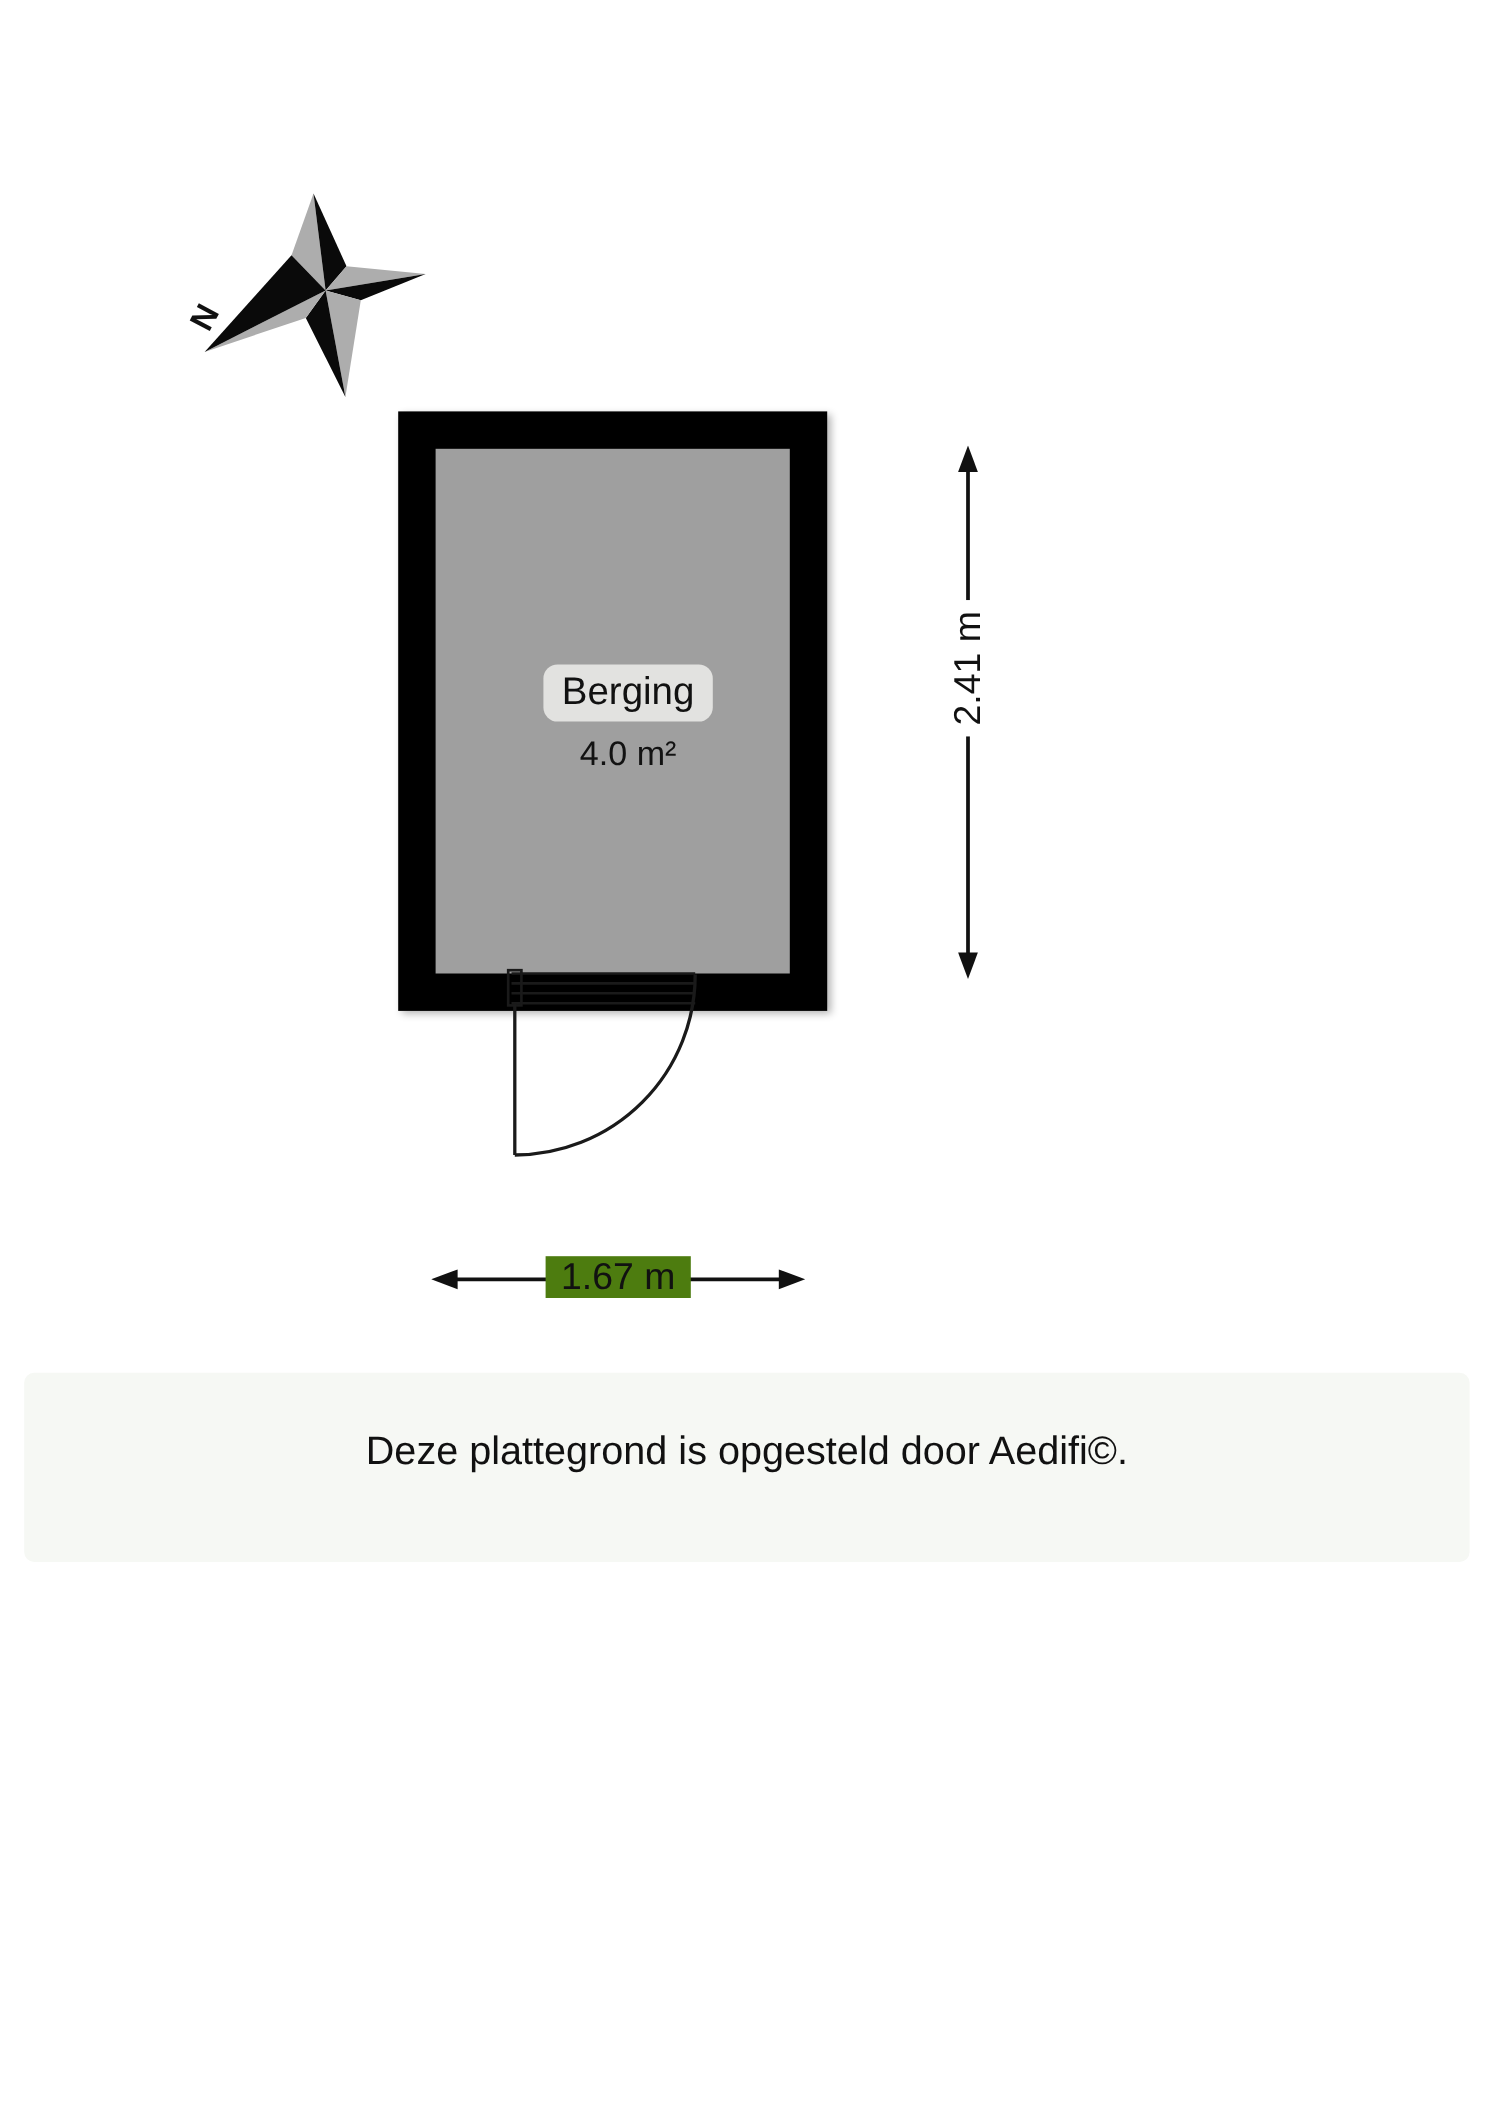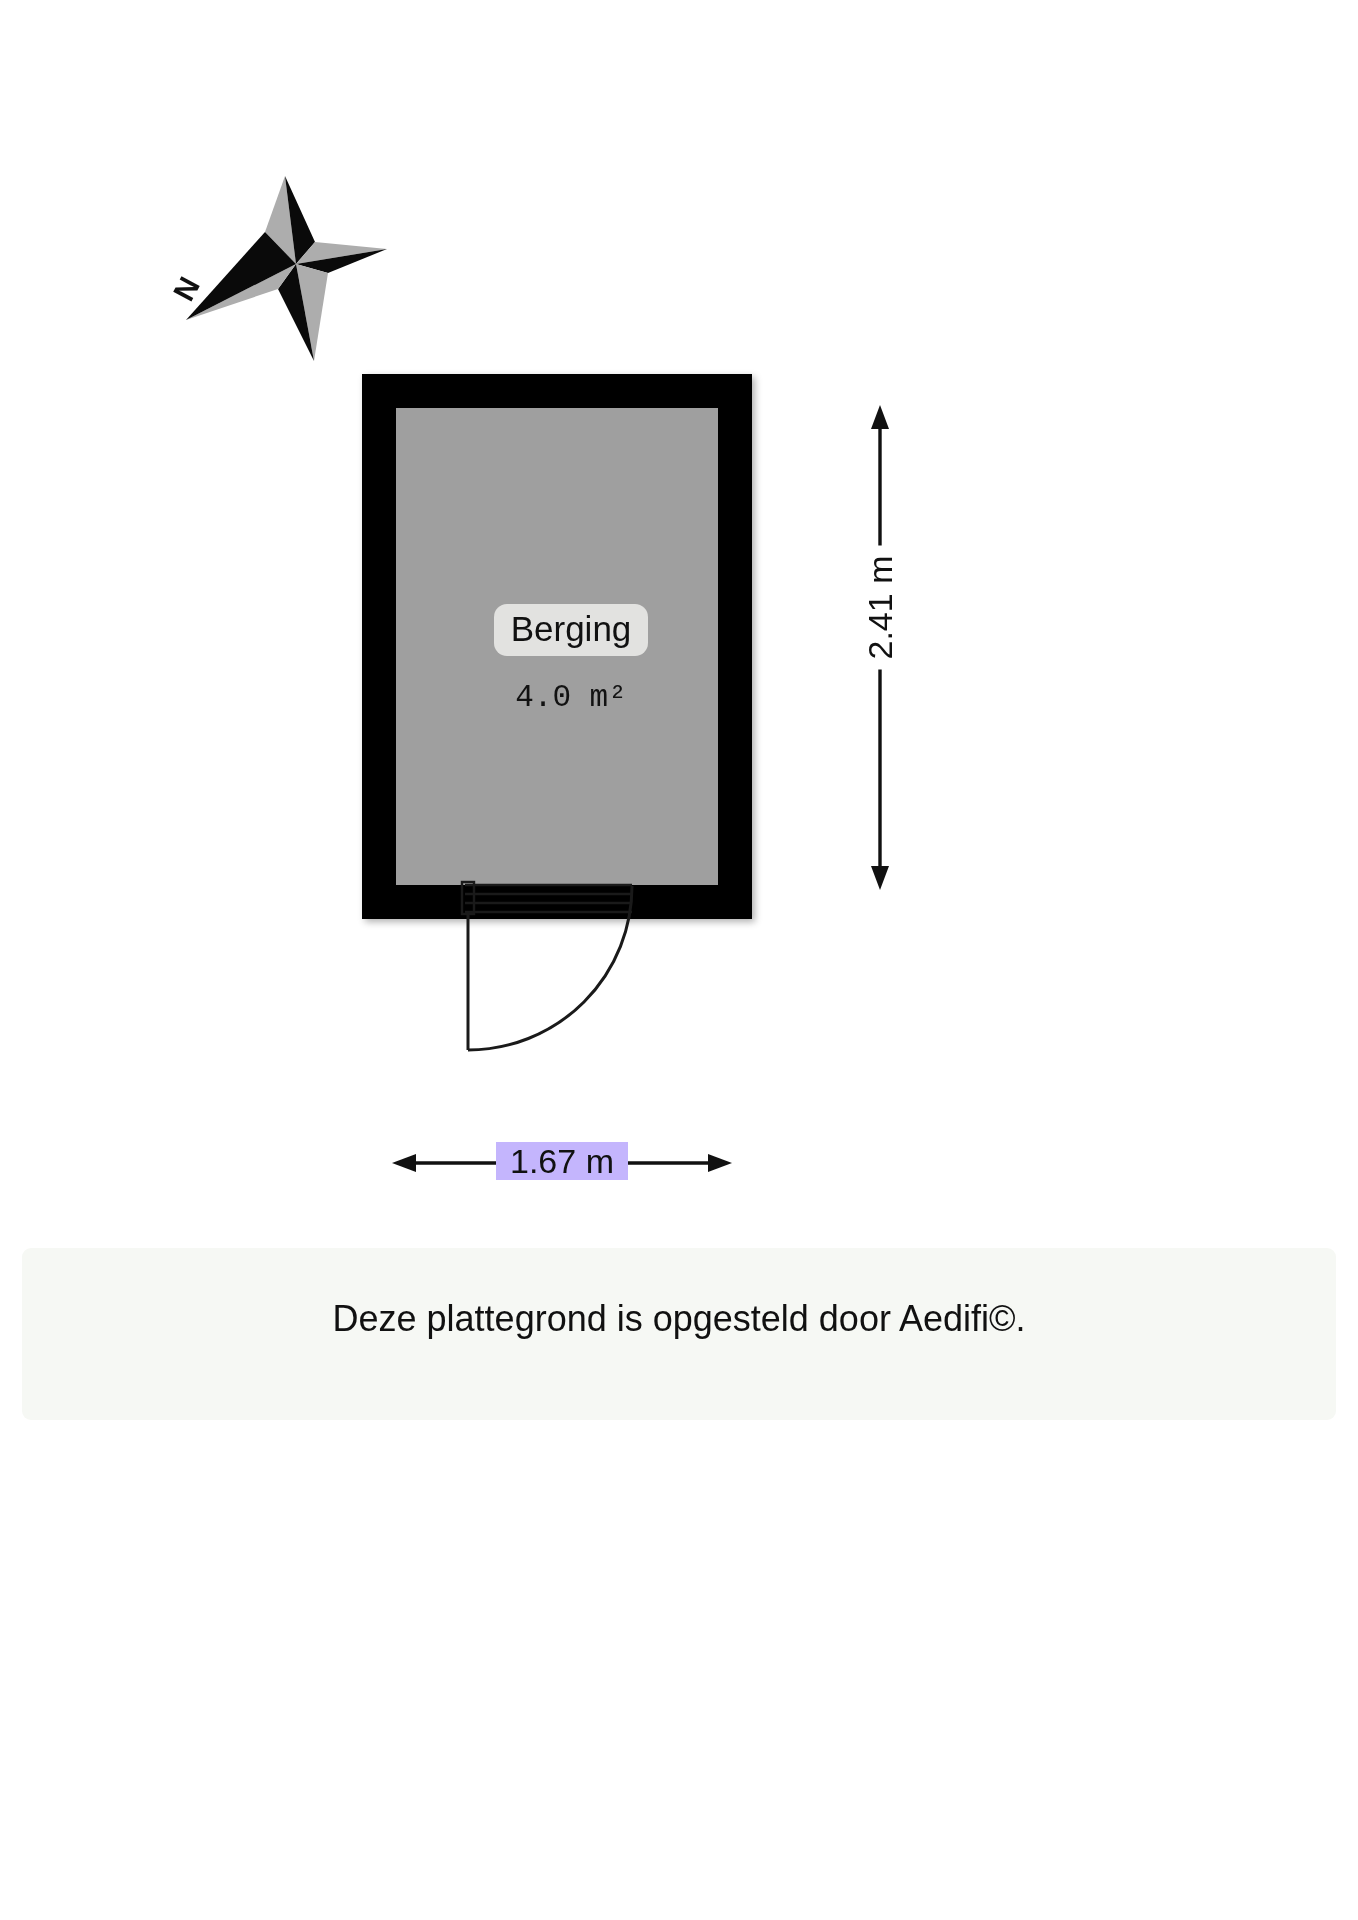--- a/index.html
+++ b/index.html
@@ -81,24 +81,23 @@
   #room-name {
     display: inline-block;
     background: #e2e2e0;
     border-radius: 13px;
     padding: 5px 17px 7px 17px;
     font-size: 35px;
     line-height: 40px;
     color: #111111;
   }
   #room-area {
-    margin-top: 23px;
+    margin-top: 10px;
     font-size: 31px;
     line-height: 38px;
-    font-family: Liberation Mono, monospace;
   }
   #room-height {
     margin-top: 2px;
     font-size: 31px;
     line-height: 38px;
   }
 
   
   #door-group {
     position: absolute;
@@ -144,21 +143,21 @@
   #dim-horizontal-label {
     position: absolute;
     left: 0;
     top: 7px;
     width: 340px;
     text-align: center;
     font-size: 34px;
     color: #111111;
   }
   #dim-horizontal-label span {
-    background: #c4b5fd;
+    background: #4d7c0f;
     padding: 0 14px;
   }
 
   
   #footer {
     position: absolute;
     left: 22px;
     top: 1248px;
     width: 1314px;
     height: 172px;

